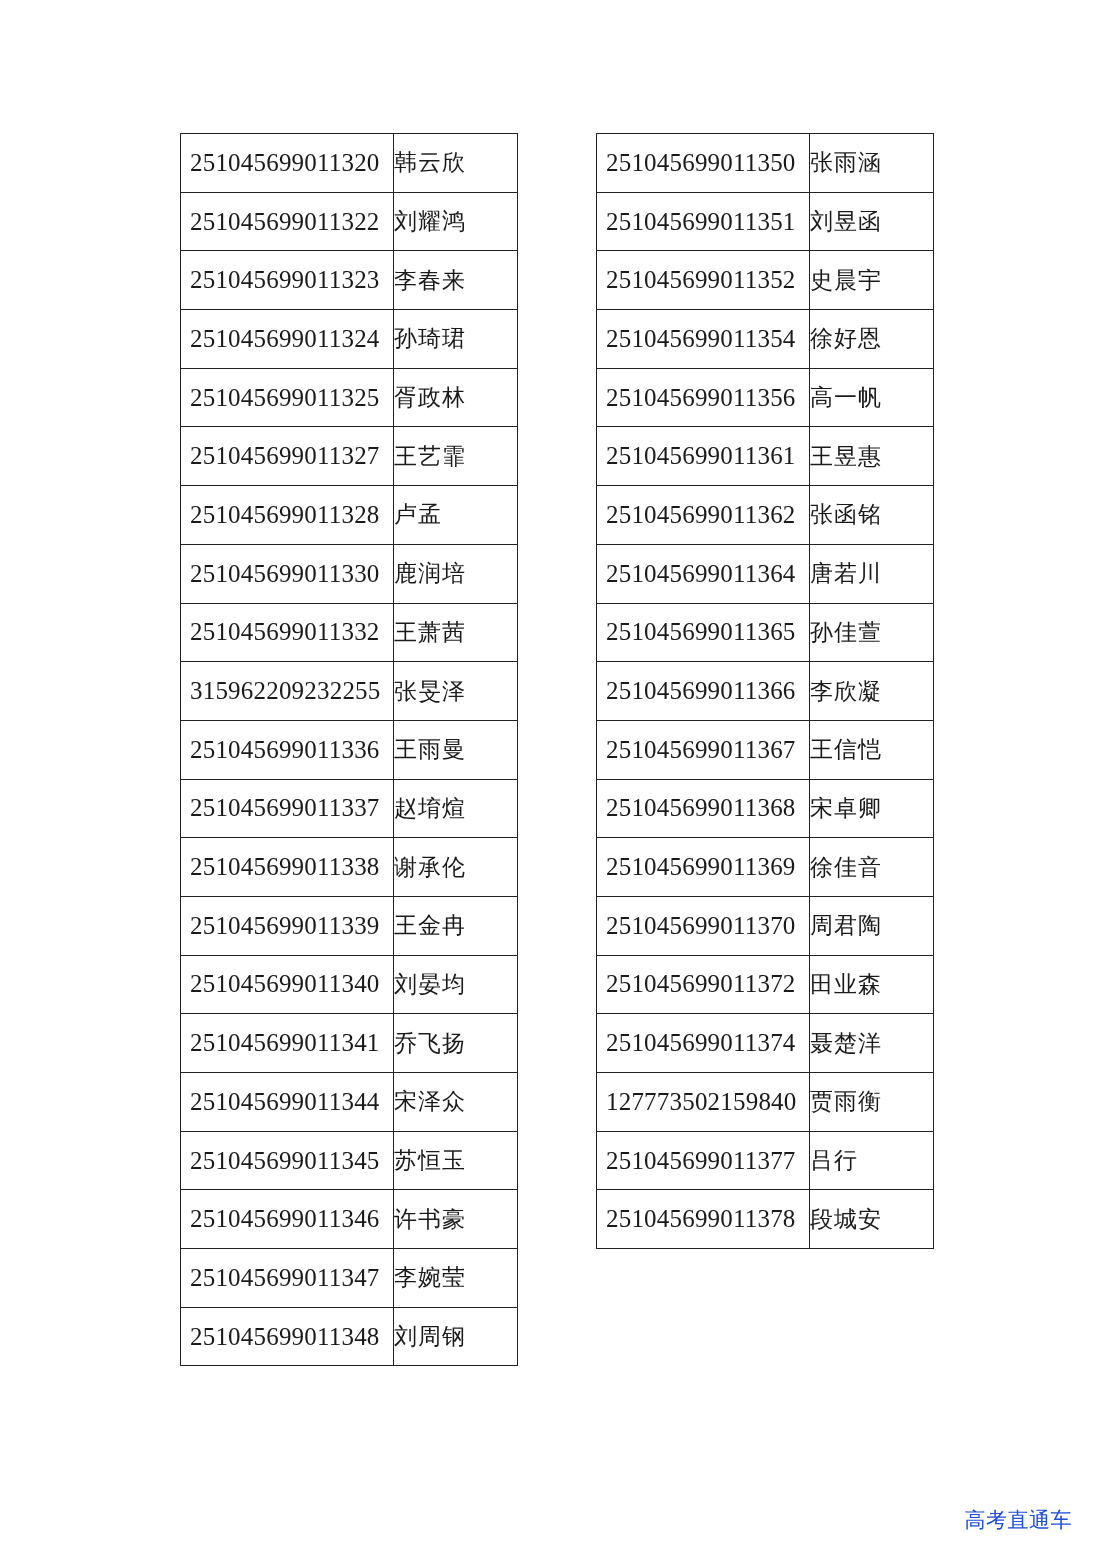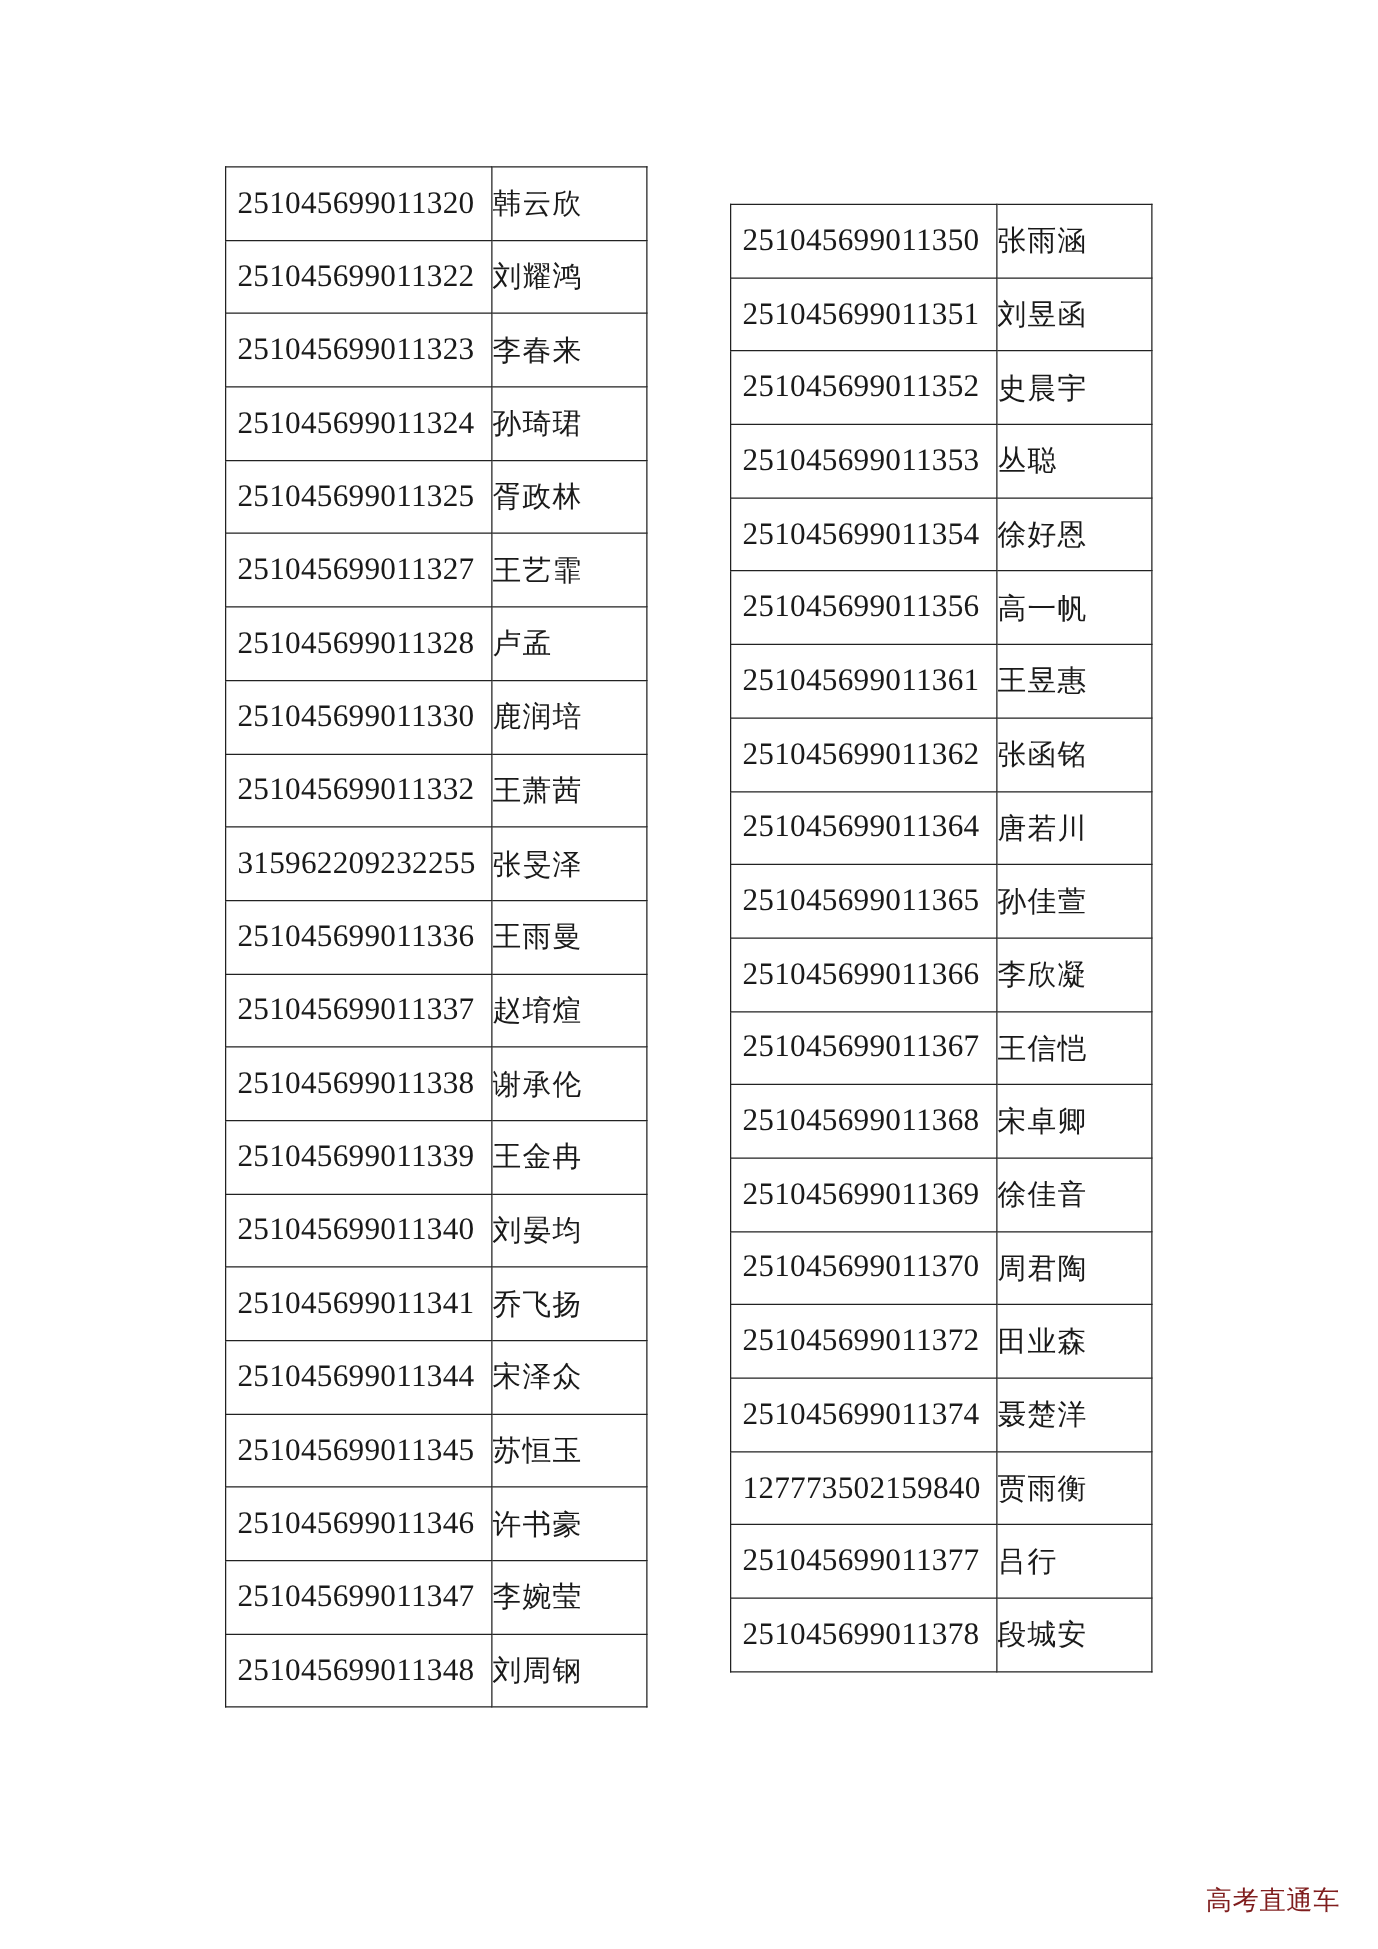--- a/index.html
+++ b/index.html
@@ -21,21 +21,21 @@
       width: 1102px;
       height: 1559px;
     }
     table.roster {
       position: absolute;
       top: 133px;
       border-collapse: collapse;
       table-layout: fixed;
     }
     table.roster.left { left: 180px; }
-    table.roster.right { left: 584px; margin-top: 30px; }
+    table.roster.right { left: 596px; }
     table.roster td {
       border: 1.3px solid #222;
       height: 57.7px;
       padding: 0;
       vertical-align: middle;
       font-size: 24px;
       white-space: nowrap;
       overflow: hidden;
     }
     table.roster td.id {
@@ -52,21 +52,21 @@
       font-family: "DejaVu Sans", "Liberation Sans", sans-serif;
       font-size: 23px;
       letter-spacing: 1px;
     }
     .watermark {
       position: absolute;
       right: 30px;
       top: 1506px;
       font-family: "DejaVu Sans", "Liberation Sans", sans-serif;
       font-size: 21px;
-      color: #7f1d1d;
+      color: #1d4ed8;
       letter-spacing: 0.5px;
       text-align: right;
     }
   </style>
 </head>
 <body>
 
 <div class="page">
   <table class="roster left">
     <tbody id="tbody-left">
@@ -164,24 +164,20 @@
         </tr>
         <tr>
           <td class="id">251045699011351</td>
           <td class="name">刘昱函</td>
         </tr>
         <tr>
           <td class="id">251045699011352</td>
           <td class="name">史晨宇</td>
         </tr>
         <tr>
-          <td class="id">251045699011353</td>
-          <td class="name">丛聪</td>
-        </tr>
-        <tr>
           <td class="id">251045699011354</td>
           <td class="name">徐好恩</td>
         </tr>
         <tr>
           <td class="id">251045699011356</td>
           <td class="name">高一帆</td>
         </tr>
         <tr>
           <td class="id">251045699011361</td>
           <td class="name">王昱惠</td>

